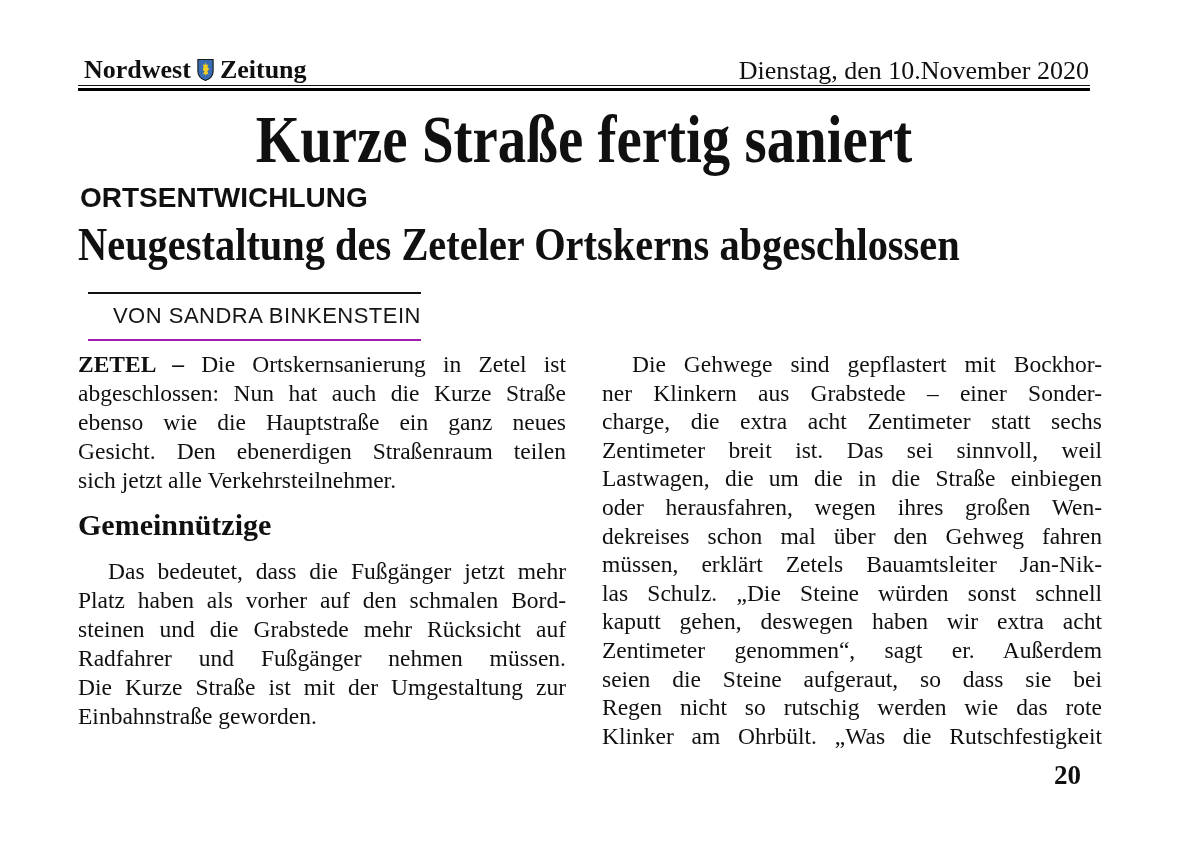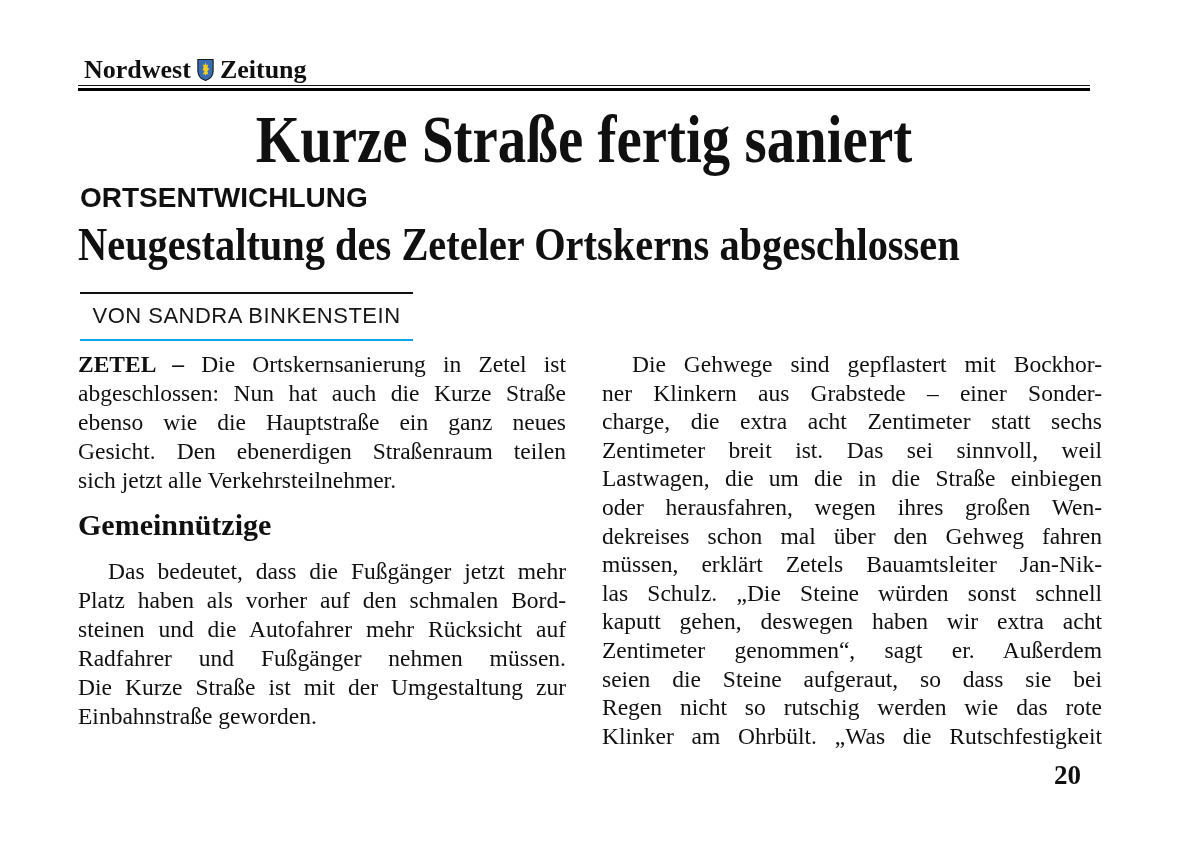--- a/index.html
+++ b/index.html
@@ -40,24 +40,24 @@
     font-size:28px;font-weight:bold;letter-spacing:0px;white-space:nowrap;
   }
   .subhead{
     left:78px;top:217px;
     font-size:47px;font-weight:bold;white-space:nowrap;
     transform:scaleX(0.86);transform-origin:left top;
   }
 
   
   .byline-box{
-    left:80px;top:292px;width:333px;
-    border-top:2px solid #111;border-bottom:2px solid #0ea5e9;
+    left:88px;top:292px;width:333px;
+    border-top:2px solid #111;border-bottom:2px solid #a21caf;
     padding:9px 0 10px 0;
-    text-align:center;
+    text-align:right;
   }
   .byline-text{
     font-family:"Liberation Sans","DejaVu Sans",sans-serif;
     font-size:22px;color:#161616;letter-spacing:0.5px;white-space:nowrap;
   }
 
   
   .bodytext{font-size:23.5px;line-height:29px;}
   .col-left-p1{left:78px;top:350px;width:488px;}
   .subsection{left:78px;top:508px;font-size:30px;font-weight:bold;}
@@ -78,20 +78,21 @@
 <body>
 
 <div class="page">
 
   <div class="abs mast-left">
     <span>Nordwest</span><span class="crest"><svg width="19" height="24" viewBox="0 0 20 24">
           <path d="M2 1 H18 V13 C18 19 14.5 21.6 10 23 C5.5 21.6 2 19 2 13 Z" fill="#3a6cb4" stroke="#1a1a1a" stroke-width="1.2"></path>
           <path d="M7 17 L9 13 L7 12 L8 9 L7 6 L9 7 L10 4 L11 7 L13 6 L12 9 L14 11 L12 13 L13 17 L11 16 L10 18 L9 16 Z" fill="#f2cf1d"></path>
         </svg></span><span>Zeitung</span>
   </div>
+  <div class="abs mast-date">Dienstag, den 10.November 2020</div>
   <div class="abs mast-rule"></div>
 
   <div class="abs headline">Kurze Straße fertig saniert</div>
   <div class="abs kicker">ORTSENTWICHLUNG</div>
   <div class="abs subhead">Neugestaltung des Zeteler Ortskerns abgeschlossen</div>
 
   <div class="abs byline-box">
     <span class="byline-text">VON SANDRA BINKENSTEIN</span>
   </div>
 
@@ -103,21 +104,21 @@
         <div class="jline">Gesicht. Den ebenerdigen Straßenraum teilen</div>
         <div class="jline last-left">sich jetzt alle Verkehrsteilnehmer.</div>
       </div>
   </div>
 
   <div class="abs subsection">Gemeinnützige</div>
 
   <div class="abs bodytext col-left-p2">
       <div class="jline indent">Das bedeutet, dass die Fußgänger jetzt mehr</div>
       <div class="jline">Platz haben als vorher auf den schmalen Bord-</div>
-      <div class="jline">steinen und die Autofahrer mehr Rücksicht auf</div>
+      <div class="jline">steinen und die Grabstede mehr Rücksicht auf</div>
       <div class="jline">Radfahrer und Fußgänger nehmen müssen.</div>
       <div class="jline">Die Kurze Straße ist mit der Umgestaltung zur</div>
       <div class="jline last-left">Einbahnstraße geworden.</div>
     </div>
 
   <div class="abs bodytext col-right">
       <div class="jline indent">Die Gehwege sind gepflastert mit Bockhor-</div>
       <div class="jline">ner Klinkern aus Grabstede – einer Sonder-</div>
       <div class="jline">charge, die extra acht Zentimeter statt sechs</div>
       <div class="jline">Zentimeter breit ist. Das sei sinnvoll, weil</div>

